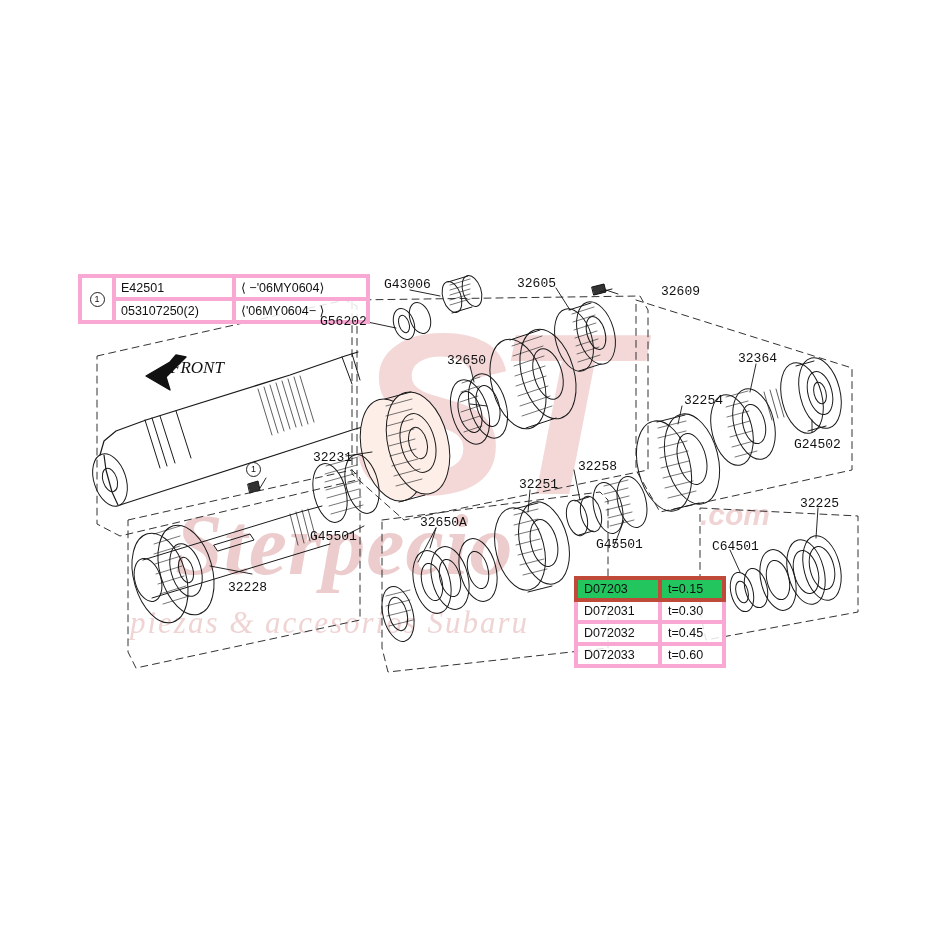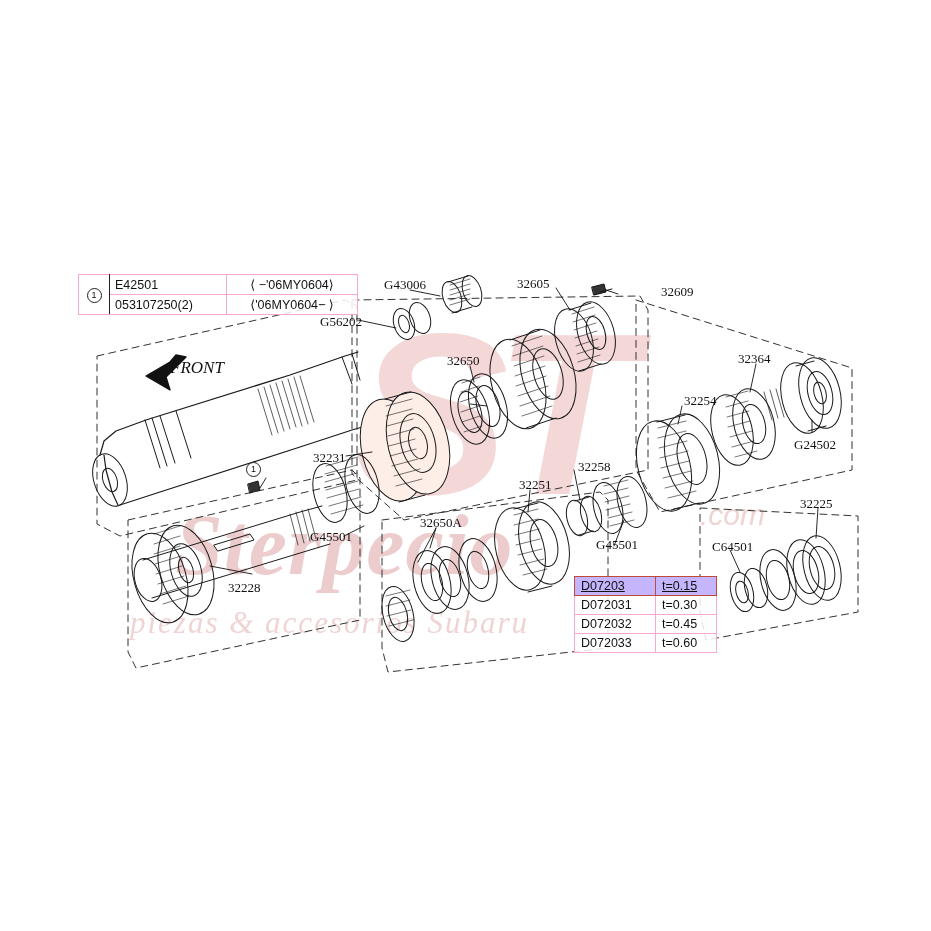--- a/index.html
+++ b/index.html
@@ -49,88 +49,87 @@
     font-style: italic;
     color: #f0d4d4;
     font-family: "Liberation Serif", serif;
     letter-spacing: 2px;
   }
   .wm-com {
     left: 700px;
     top: 498px;
     font-size: 30px;
     font-style: italic;
-    font-weight: 400;
+    font-weight: 700;
     color: #f0d4d4;
     font-family: "Liberation Sans", sans-serif;
   }
   
   #art {
     position: absolute;
     left: 0; top: 0;
     width: 931px;
     height: 931px;
   }
   
   .lbl {
     position: absolute;
     font-size: 13px;
     color: #111111;
     white-space: nowrap;
-    font-family: Liberation Serif, serif;
+    font-family: Liberation Mono, monospace;
   }
   .lbl-front {
     font-size: 17px;
     font-style: italic;
     font-family: Liberation Serif, serif;
   }
   
   .tbl {
     position: absolute;
     border-collapse: collapse;
     background: rgba(255,255,255,0.85);
   }
   .tbl td {
-    border: 1px solid #f9a8d4;
+    border: 4px solid #f9a8d4;
     font-size: 12.5px;
     padding: 2px 5px;
     color: #111;
     font-family: "Liberation Sans", sans-serif;
     white-space: nowrap;
   }
   #note-table { left: 78px; top: 274px; }
   #note-table td.idx {
     width: 20px;
     text-align: center;
     border-right: 1px solid #222;
   }
   #note-table td.name { width: 106px; }
-  #note-table td.rng  { width: 120px; text-align: center; }
+  #note-table td.rng  { width: 120px; }
   .circ1 {
     display: inline-block;
     width: 13px; height: 13px;
     line-height: 12px;
     border: 1px solid #222;
     border-radius: 50%;
     font-size: 9px;
     text-align: center;
   }
   
   #shim-table { left: 574px; top: 576px; }
   #shim-table td {
     font-size: 12.5px;
     padding: 2px 6px;
   }
   #shim-table td.pn { width: 68px; }
   #shim-table td.th { width: 48px; }
   #shim-table tr.hl td {
-    background: #c4b5fd;
+    background: #22c55e;
     border-color: #c04a3a;
     color: #111;
-    text-decoration: underline;
   }
   .tiny-circ {
     position: absolute;
     width: 13px; height: 13px;
     border: 1px solid #222;
     border-radius: 50%;
     font-size: 9px;
     line-height: 12px;
     text-align: center;
     color: #111;

